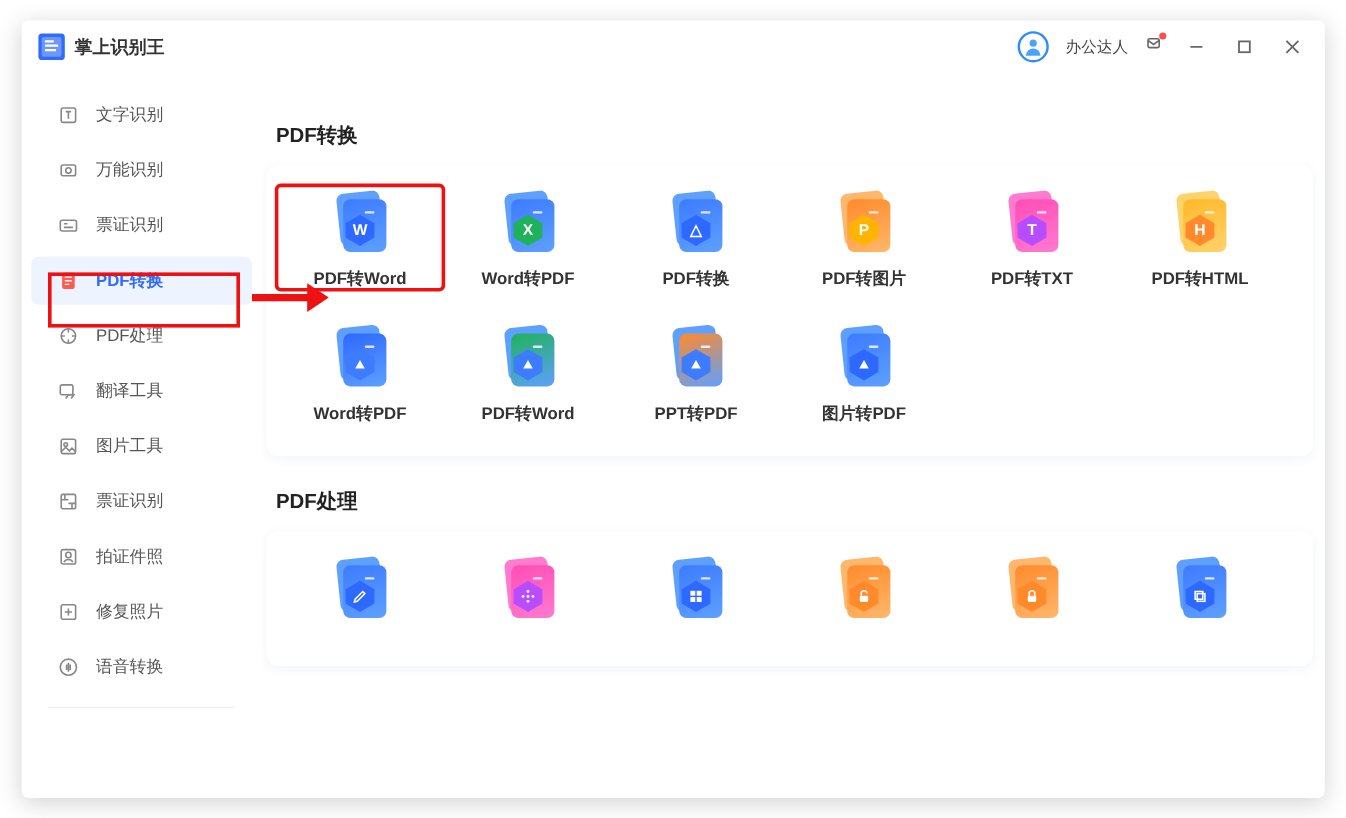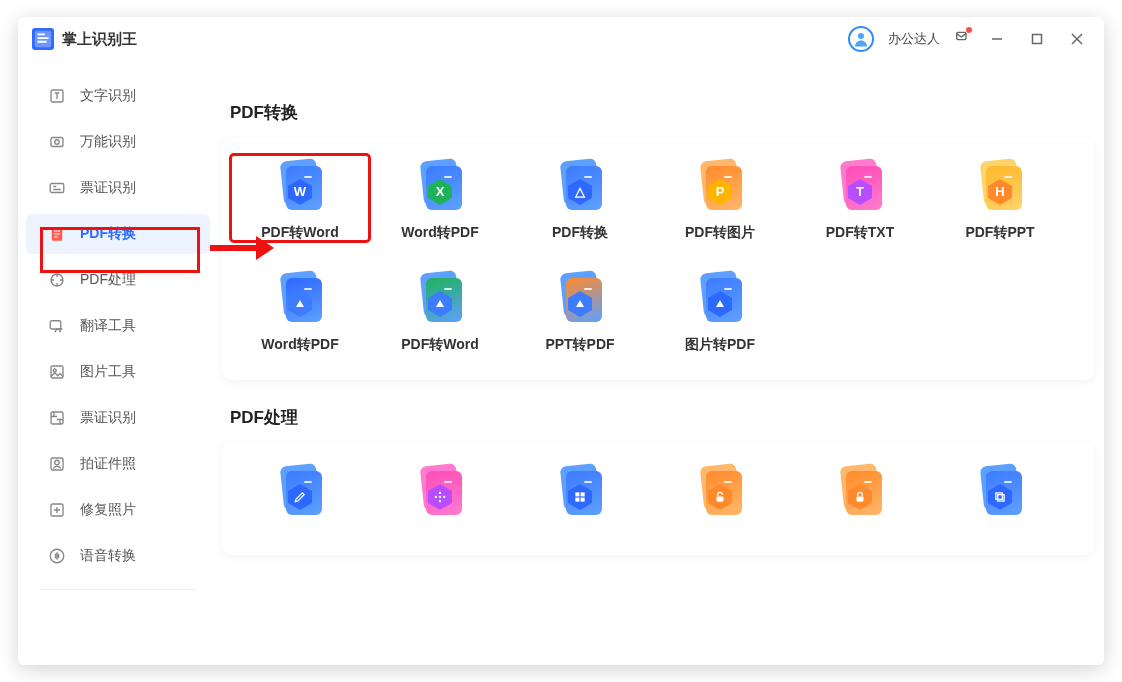--- a/index.html
+++ b/index.html
@@ -441,21 +441,21 @@
               <div class="file-front" style="background: linear-gradient(160deg, rgb(255, 184, 43) 0%, rgb(255, 211, 107) 100%);">
                 <div class="file-mark"></div>
               </div>
               <div class="hex-badge">
                 <svg class="hex" viewBox="0 0 28 28">
                   <polygon points="14,1 26,8 26,20 14,27 2,20 2,8" fill="#ff8a2b"></polygon>
                 </svg>
                 <span class="badge-symbol">H</span>
               </div>
             </div>
-            <div class="feature-label">PDF转PPT</div>
+            <div class="feature-label">PDF转HTML</div>
           </div>
           <div class="feature">
             <div class="feature-icon">
               <div class="file-back" style="background: rgb(94, 160, 255);"></div>
               <div class="file-front" style="background: linear-gradient(160deg, rgb(45, 104, 255) 0%, rgb(94, 160, 255) 100%);">
                 <div class="file-mark"></div>
               </div>
               <div class="hex-badge">
                 <svg class="hex" viewBox="0 0 28 28">
                   <polygon points="14,1 26,8 26,20 14,27 2,20 2,8" fill="#3d7bff"></polygon>

